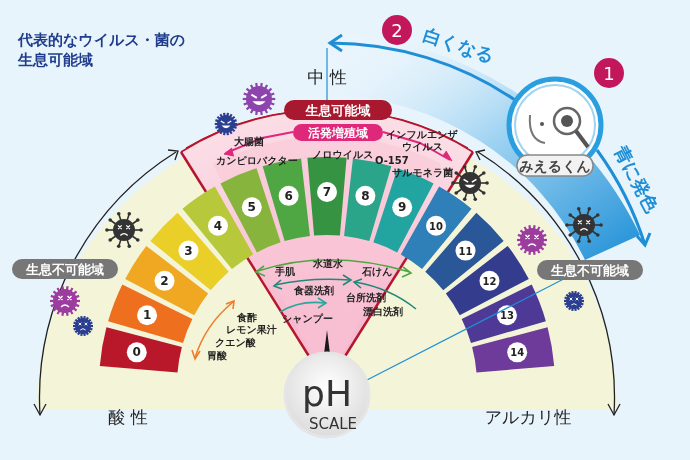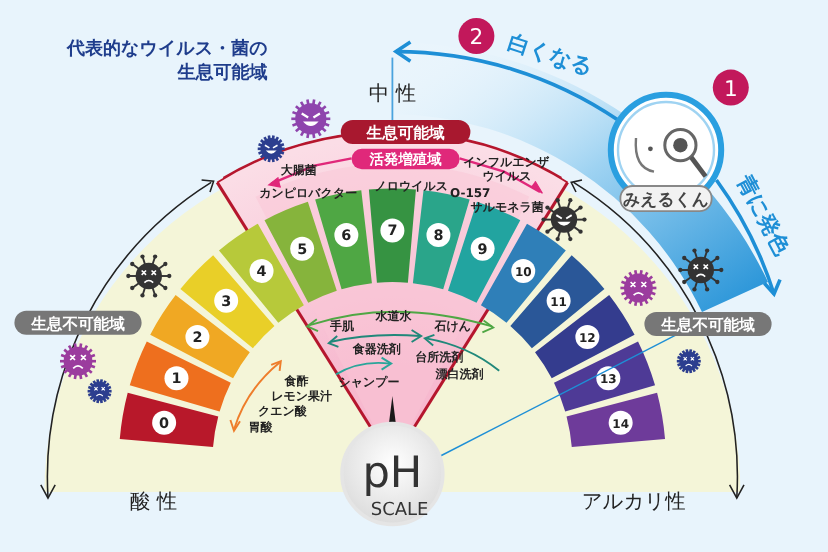--- a/index.html
+++ b/index.html
@@ -1,19 +1,19 @@
 <!DOCTYPE html>
 <html><head>
 <meta charset="utf-8">
 <style>
   html,body{margin:0;padding:0;}
   body{width:690px;height:460px;overflow:hidden;background:#e8f4fc;font-family:"DejaVu Sans","Liberation Sans",sans-serif;position:relative;}
   .stage{position:absolute;left:0;top:0;width:690px;height:460px;}
   svg text{font-family:"DejaVu Sans","Liberation Sans",sans-serif;}
-  .title{position:absolute;left:18px;top:30px;color:#1f3d8c;font-weight:bold;font-size:15px;line-height:20px;text-align:right;width:205px;}
+  .title{position:absolute;left:18px;top:30px;color:#1f3d8c;font-weight:bold;font-size:15px;line-height:20px;text-align:left;width:205px;}
   .title div{white-space:nowrap;}
 </style>
 </head>
 <body>
 
 <div class="stage">
 <svg width="690" height="460" viewBox="0 0 690 460" xmlns="http://www.w3.org/2000/svg">
   <defs>
     <radialGradient id="pinkGrad" cx="327" cy="385" r="270" gradientUnits="userSpaceOnUse">
       <stop offset="0.3" stop-color="#f7b9cf"></stop>

